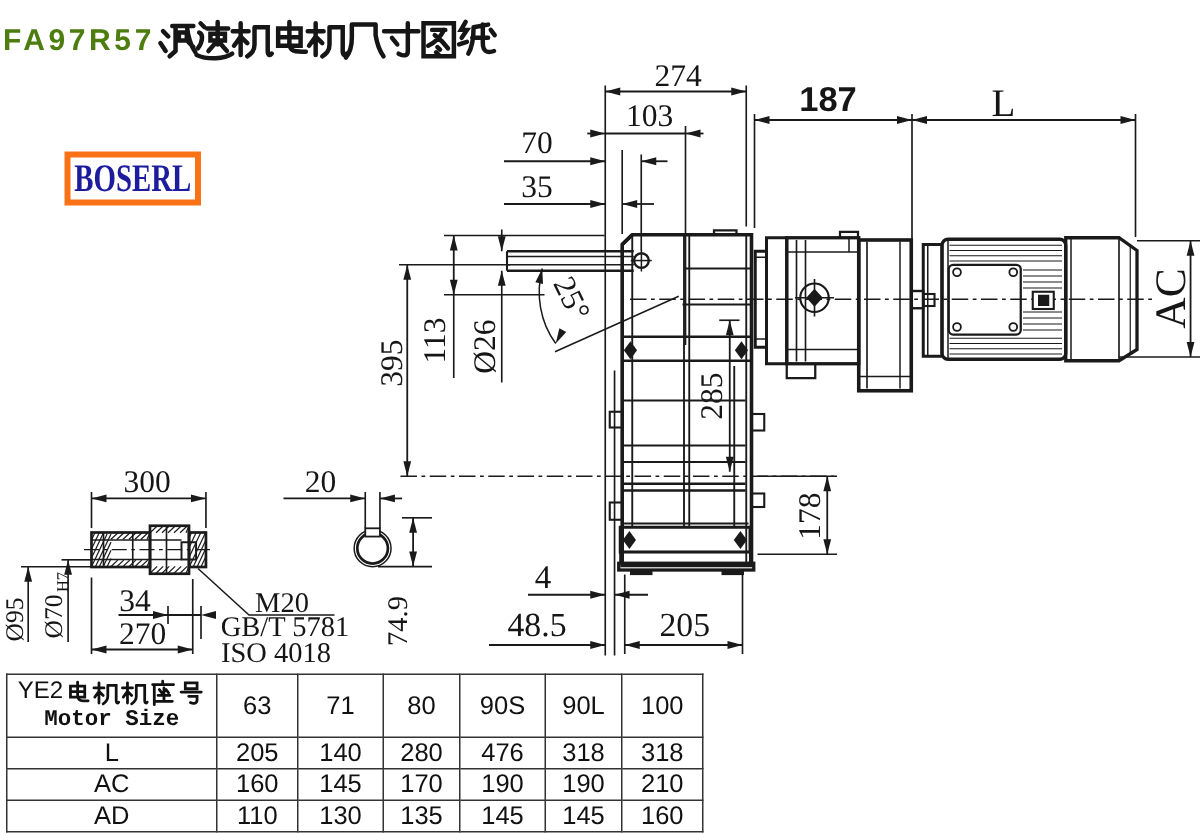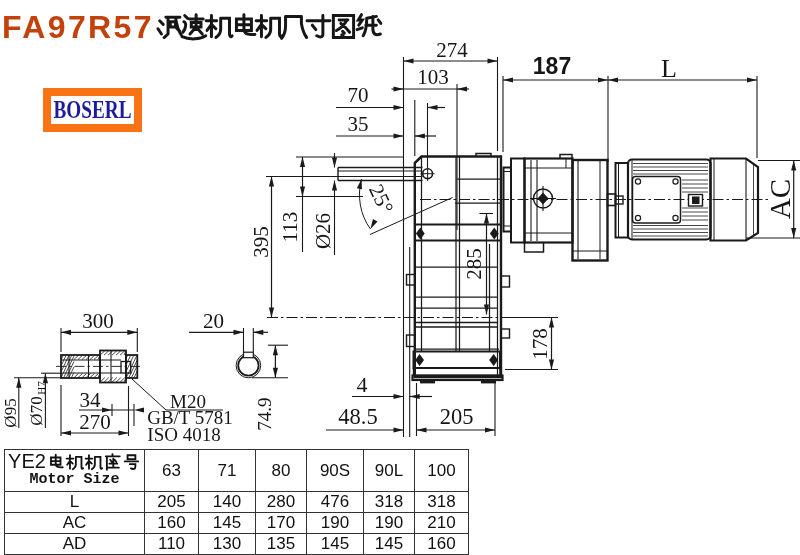--- a/index.html
+++ b/index.html
@@ -1,23 +1,23 @@
 <!DOCTYPE html>
 <html><head>
 <meta charset="utf-8">
 <style>
   html,body{margin:0;padding:0;background:#ffffff;}
   body{width:800px;height:555px;position:relative;overflow:hidden;
        font-family:"Liberation Sans", sans-serif;}
   #title{position:absolute;left:2px;top:10px;height:34px;display:flex;align-items:center;}
-  #title .lat{font-family:"Liberation Sans",sans-serif;font-weight:bold;font-size:32px;
-       color:#c2410c;letter-spacing:2.4px;line-height:1;}
+  #title .lat{font-family:"Liberation Sans",sans-serif;font-weight:bold;font-size:20px;
+       color:#4d7c0f;letter-spacing:2.4px;line-height:1;}
   #title svg{display:block;margin-left:0px;}
-  #logo{position:absolute;left:43px;top:88px;width:83px;height:28px;
-       border:8px solid #f97316;background:#fff;text-align:center;}
+  #logo{position:absolute;left:43px;top:101px;width:83px;height:28px;
+       border:4px solid #f97316;background:#fff;text-align:center;}
   #dwg{position:absolute;left:0;top:0;}
   table{position:absolute;left:4px;top:449px;border-collapse:collapse;table-layout:fixed;}
   td{border:1.4px solid #333;text-align:center;vertical-align:middle;
      font-family:"Liberation Sans",sans-serif;font-size:17px;color:#111;padding:0;}
   td.hd{font-size:17px;}
 </style>
 </head>
 <body>
 
 <svg width="0" height="0" style="position:absolute">
@@ -378,21 +378,21 @@
       <col style="width:57px">
     <col style="width:51px">
       <col style="width:57px">
       <col style="width:51px">
       <col style="width:54px">
   </colgroup>
   <tbody>
       <tr style="height:42px">
     <td class="hd" id="hcell">
       <div style="display:flex;align-items:center;justify-content:center;height:19px">
-        <span style="font-size:20px;">YE2</span>
+        <span style="font-size:16px;">YE2</span>
         <svg id="cjk-hd" width="95" height="19" viewBox="0 0 95 19">
 <use href="#gDIAN" transform="translate(0.5,1) scale(0.56)" stroke="#111" stroke-width="3.3"></use>
 <use href="#gJI" transform="translate(19.5,1) scale(0.56)" stroke="#111" stroke-width="3.3"></use>
 <use href="#gJI" transform="translate(38.5,1) scale(0.56)" stroke="#111" stroke-width="3.3"></use>
 <use href="#gZUO" transform="translate(57.5,1) scale(0.56)" stroke="#111" stroke-width="3.3"></use>
 <use href="#gHAO" transform="translate(76.5,1) scale(0.56)" stroke="#111" stroke-width="3.3"></use>
         </svg>
       </div>
       <div style="font-family:'Liberation Mono',monospace;font-size:15px;height:19px;line-height:17px;font-weight:bold;">Motor Size</div>
     </td>

